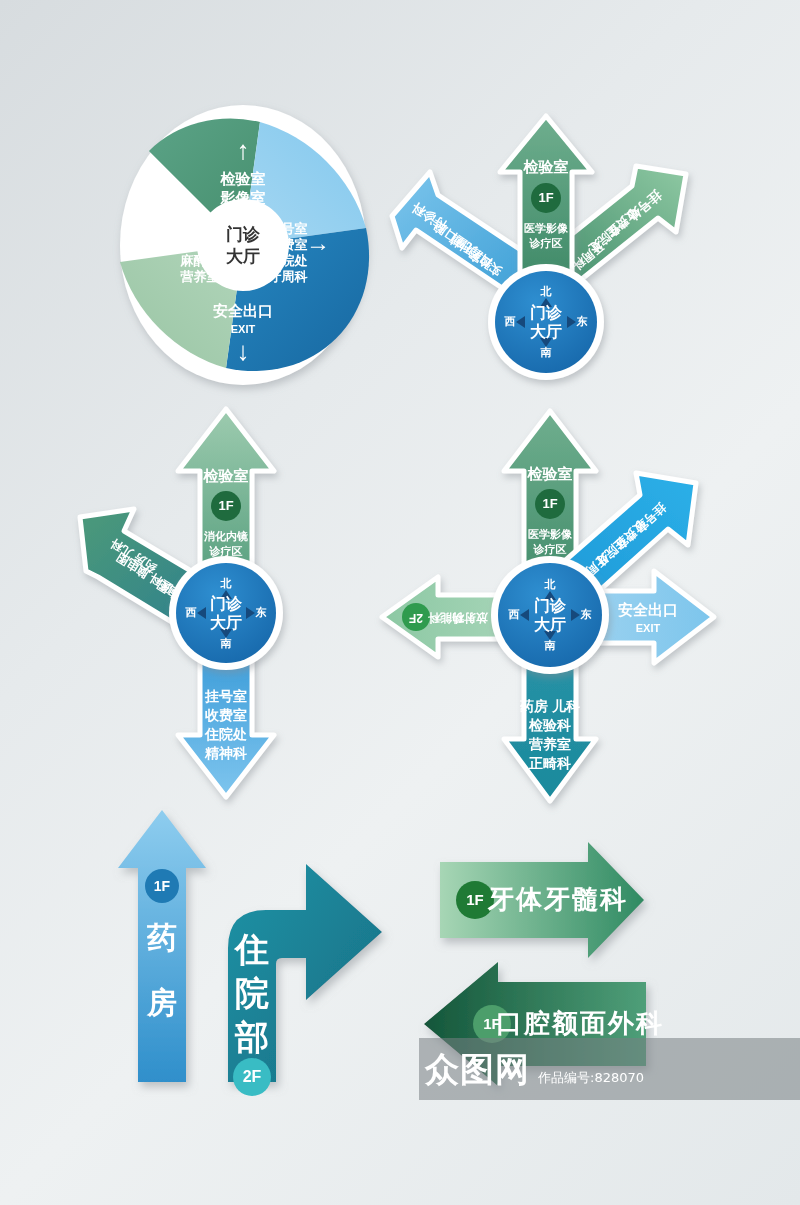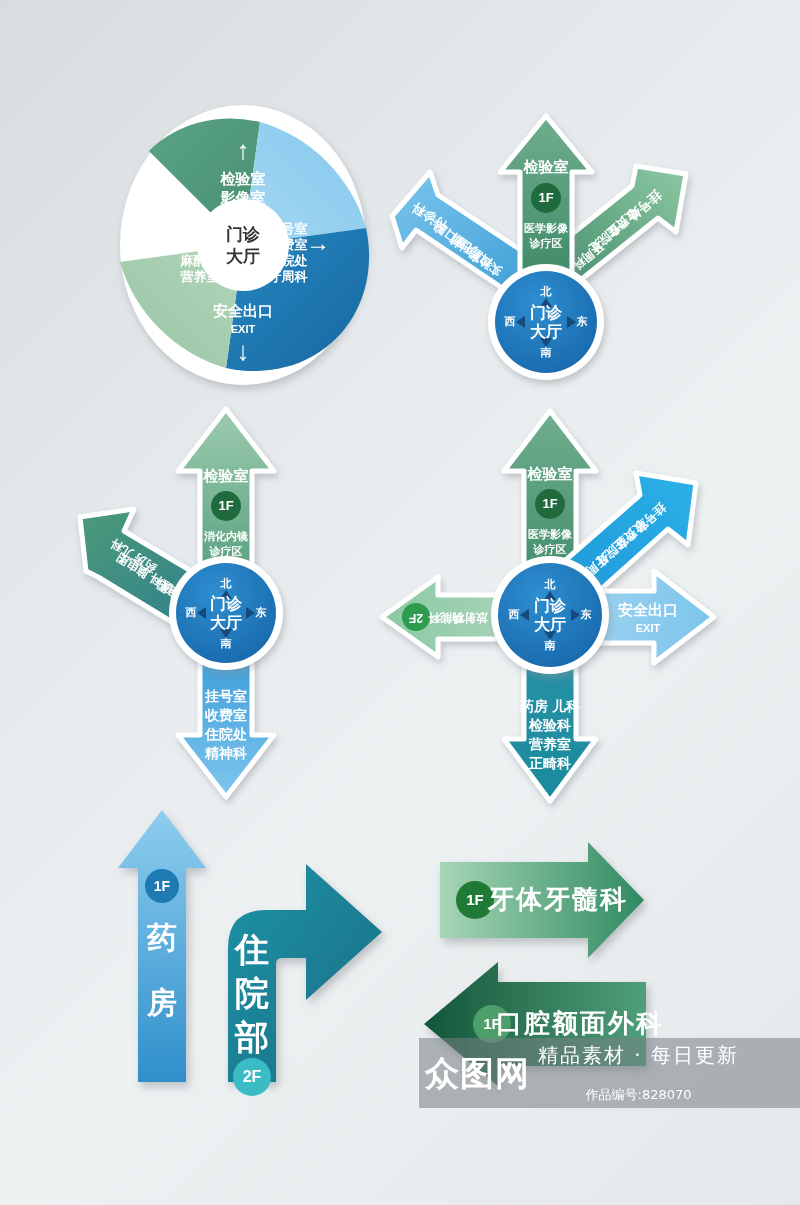--- a/index.html
+++ b/index.html
@@ -11,21 +11,21 @@
   }
   .stage{position:absolute;inset:0;}
   .abs{position:absolute;}
   svg{display:block;overflow:visible;}
   .lbl{
     fill:#ffffff;font-family:"Liberation Sans","DejaVu Sans",sans-serif;
     font-weight:bold;text-anchor:middle;dominant-baseline:middle;
     paint-order:stroke;
   }
   .wm{
-    position:absolute;left:419px;top:1038px;width:381px;height:70px;
+    position:absolute;left:419px;top:1038px;width:381px;height:62px;
     background:rgba(120,128,132,0.55);
     display:flex;align-items:center;
   }
   .wm-logo{
     color:#fff;font-size:34px;font-weight:bold;letter-spacing:1px;
     margin-left:6px;line-height:1;
     font-family:"DejaVu Sans",sans-serif;
   }
   .wm-right{display:flex;flex-direction:column;margin-left:8px;}
   .wm-top{color:#fff;font-size:20px;letter-spacing:2px;font-family:"DejaVu Sans",sans-serif;}
@@ -383,18 +383,17 @@
       </g>
       <circle cx="382" cy="224" r="19" fill="#4c9e6b"></circle>
       <text class="lbl" x="382" y="225" style="font-size:15px;">1F</text>
       <text class="lbl" x="470" y="225" style="font-size:26px;letter-spacing:2px;">口腔额面外科</text>
     </svg>
   </div>
 
   <div class="wm">
     <div class="wm-logo">众图网</div>
     <div class="wm-right">
-      <div class="wm-top">精品素材 · 每日更新</div>
       <div class="wm-bot">作品编号:828070</div>
     </div>
   </div>
 
 </div>
 
 </body></html>

